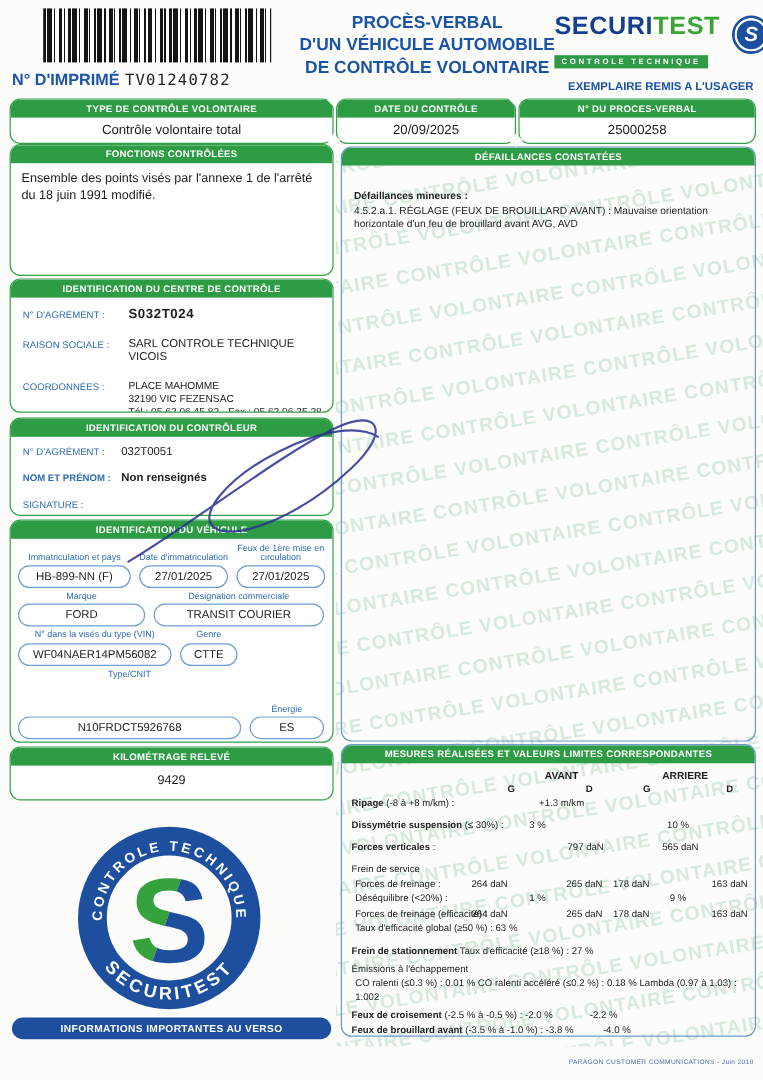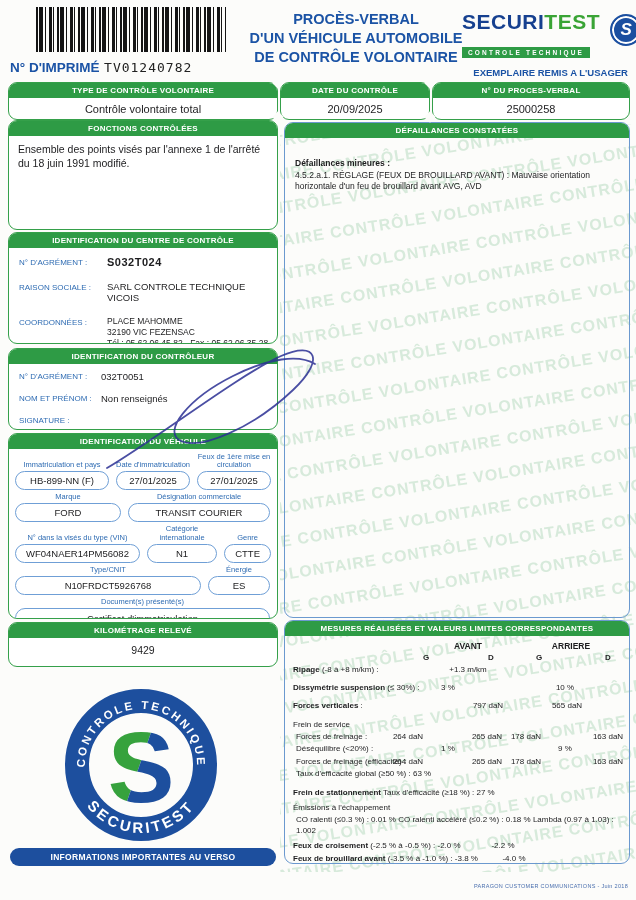--- a/index.html
+++ b/index.html
@@ -199,21 +199,21 @@
       </span>
     </div>
   </div>
 
   <div class="gbox ctrl" style="left:8px;top:348px;width:268px;height:80px;">
     <div class="gbox-h">IDENTIFICATION DU CONTRÔLEUR</div>
     <div class="field-row" style="margin-top:7px;">
       <span class="field-lab">N° D'AGRÉMENT :</span>
       <span class="fv">032T0051</span>
     </div>
-    <div class="field-row" style="margin-top:11px;">
+    <div class="field-row" style="margin-top:11px;font-weight:bold;">
       <span class="field-lab">NOM ET PRÉNOM :</span>
       <span class="fv">Non renseignés</span>
     </div>
     <div class="field-row" style="margin-top:11px;">
       <span class="field-lab">SIGNATURE :</span>
     </div>
   </div>
 
   <svg class="signature" width="260" height="150" viewBox="0 0 260 150">
     <path d="M22,140 C70,112 152,48 196,28 C232,12 240,32 208,62 C168,100 116,122 96,113 C76,104 104,70 148,48 C184,30 214,26 230,36" fill="none" stroke="#2a2f93" stroke-width="1.8" stroke-linecap="round" opacity="0.85"></path>
@@ -244,31 +244,27 @@
         <div class="vcol" style="width:142px;">
           <div class="vlab">Désignation commerciale</div>
           <div class="pill">TRANSIT COURIER</div>
         </div>
       </div>
       <div class="vrow">
         <div class="vcol" style="width:128px;">
           <div class="vlab">N° dans la visés du type (VIN)</div>
           <div class="pill">WF04NAER14PM56082</div>
         </div>
-        <div class="vcol" style="width:72px;">
-          <div class="vlab">Catégorie internationale</div>
-          <div class="pill">N1</div>
-        </div>
         <div class="vcol" style="width:48px;">
           <div class="vlab">Genre</div>
           <div class="pill">CTTE</div>
         </div>
       </div>
       <div class="vrow">
-        <div class="vcol" style="width:186px;">
+        <div class="vcol" style="width:186px;gap:29px;">
           <div class="vlab">Type/CNIT</div>
           <div class="pill">N10FRDCT5926768</div>
         </div>
         <div class="vcol" style="width:62px;">
           <div class="vlab">Énergie</div>
           <div class="pill">ES</div>
         </div>
       </div>
       <div class="vrow">
         <div class="vcol" style="width:255px;">

